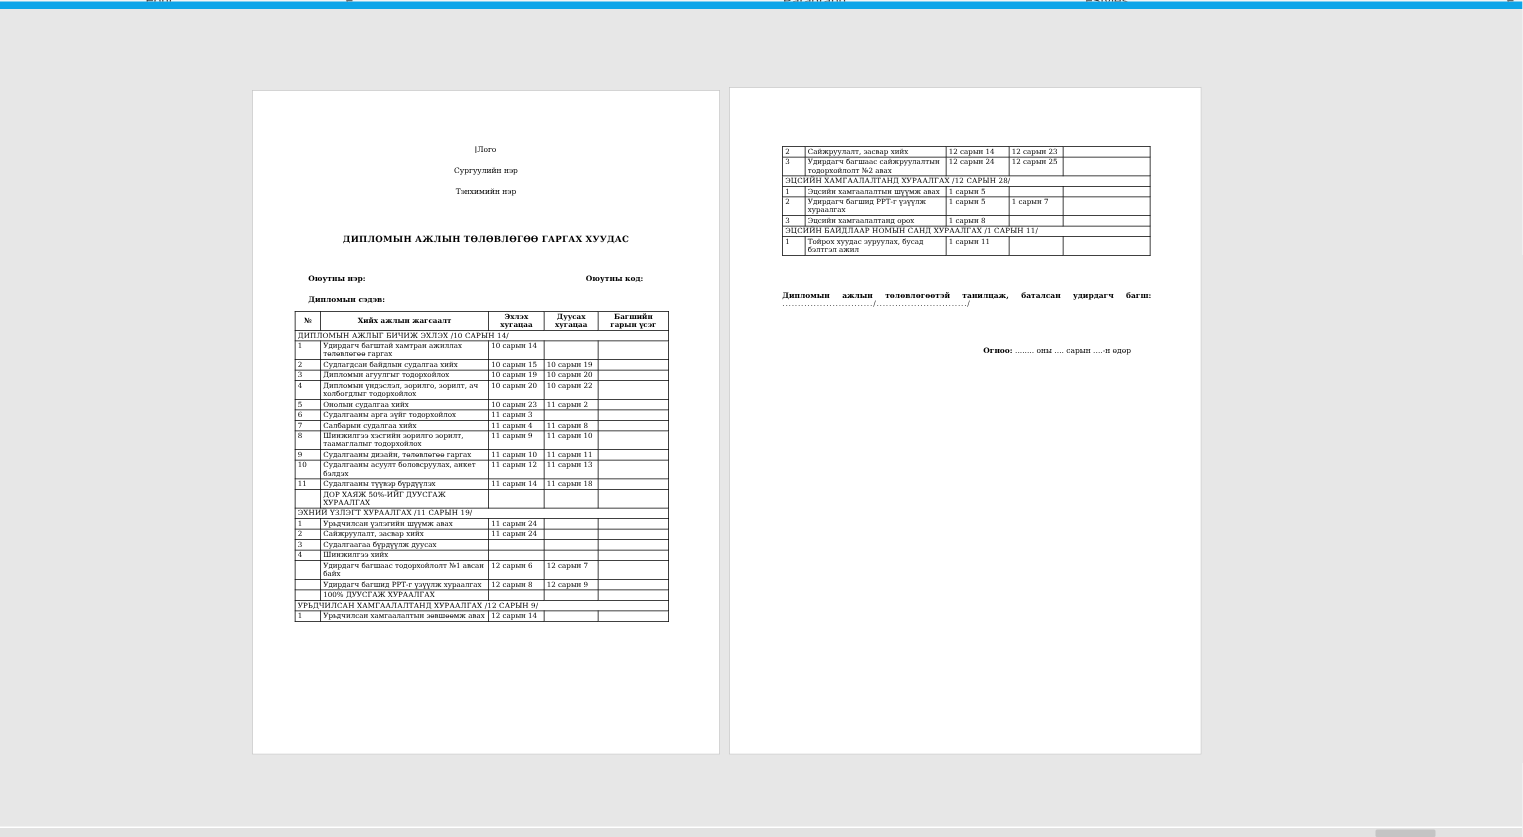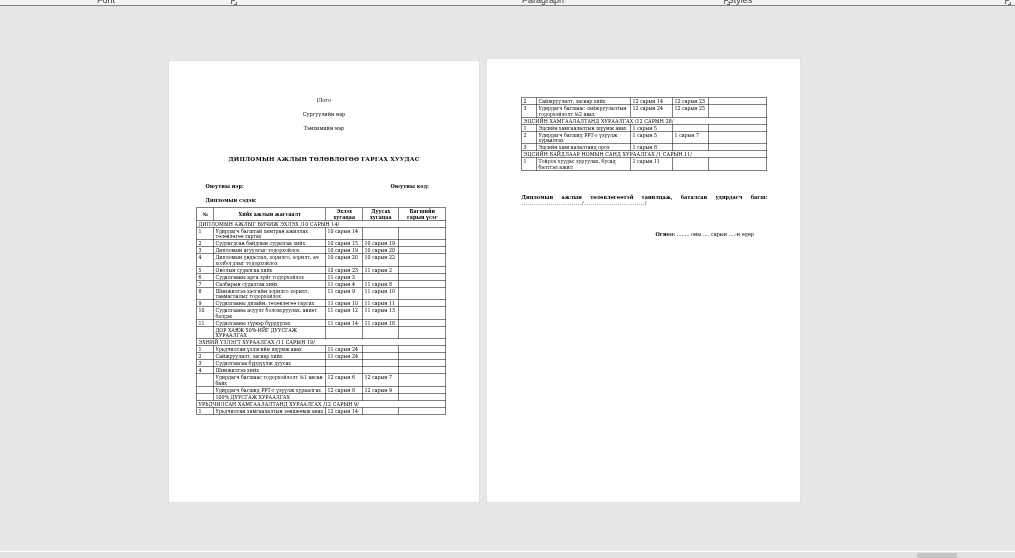--- a/index.html
+++ b/index.html
@@ -1,21 +1,21 @@
 <!DOCTYPE html>
 <html><head>
 <meta charset="utf-8">
 <style>
   * { margin:0; padding:0; box-sizing:border-box; }
   html,body { width:1015px; height:558px; overflow:hidden; }
   body { font-family:"Liberation Sans", sans-serif; background:#e7e7e7; position:relative; }
 
   
   .ribbon-strip { position:absolute; left:0; top:0; width:1015px; height:6px;
-    background:#f4f4f4; border-bottom:1px solid #0ea5e9; overflow:hidden; z-index:5; }
+    background:#f4f4f4; border-bottom:5px solid #0ea5e9; overflow:hidden; z-index:5; }
   .grp-label { position:absolute; top:-5px; font-size:9px; color:#3c3c3c;
     font-family:"Liberation Sans", sans-serif; white-space:nowrap; transform:translateX(-50%); }
   .launcher { position:absolute; top:0px; width:6px; height:6px; }
   .launcher::before { content:""; position:absolute; left:0; top:0; width:3px; height:3px;
     border-left:1px solid #6a6a6a; border-top:1px solid #6a6a6a; }
   .launcher::after { content:""; position:absolute; right:0; bottom:1px; width:2px; height:2px;
     border-right:1px solid #6a6a6a; border-bottom:1px solid #6a6a6a; }
 
   
   .workspace { position:absolute; left:0; top:7px; width:1015px; height:544px; background:#e7e7e7; }

